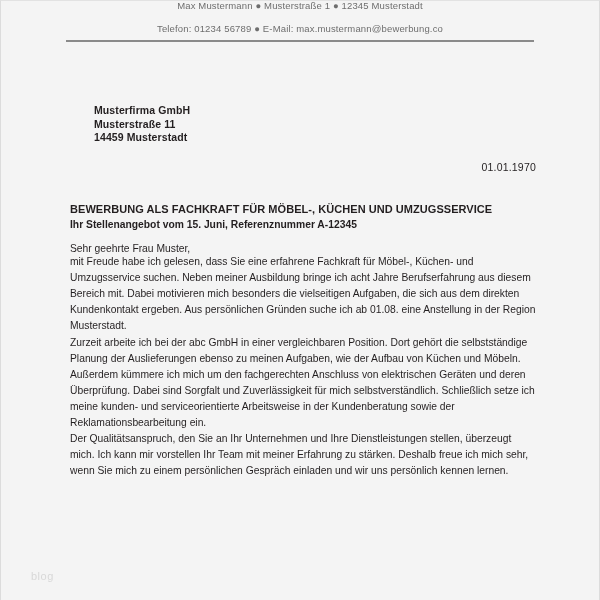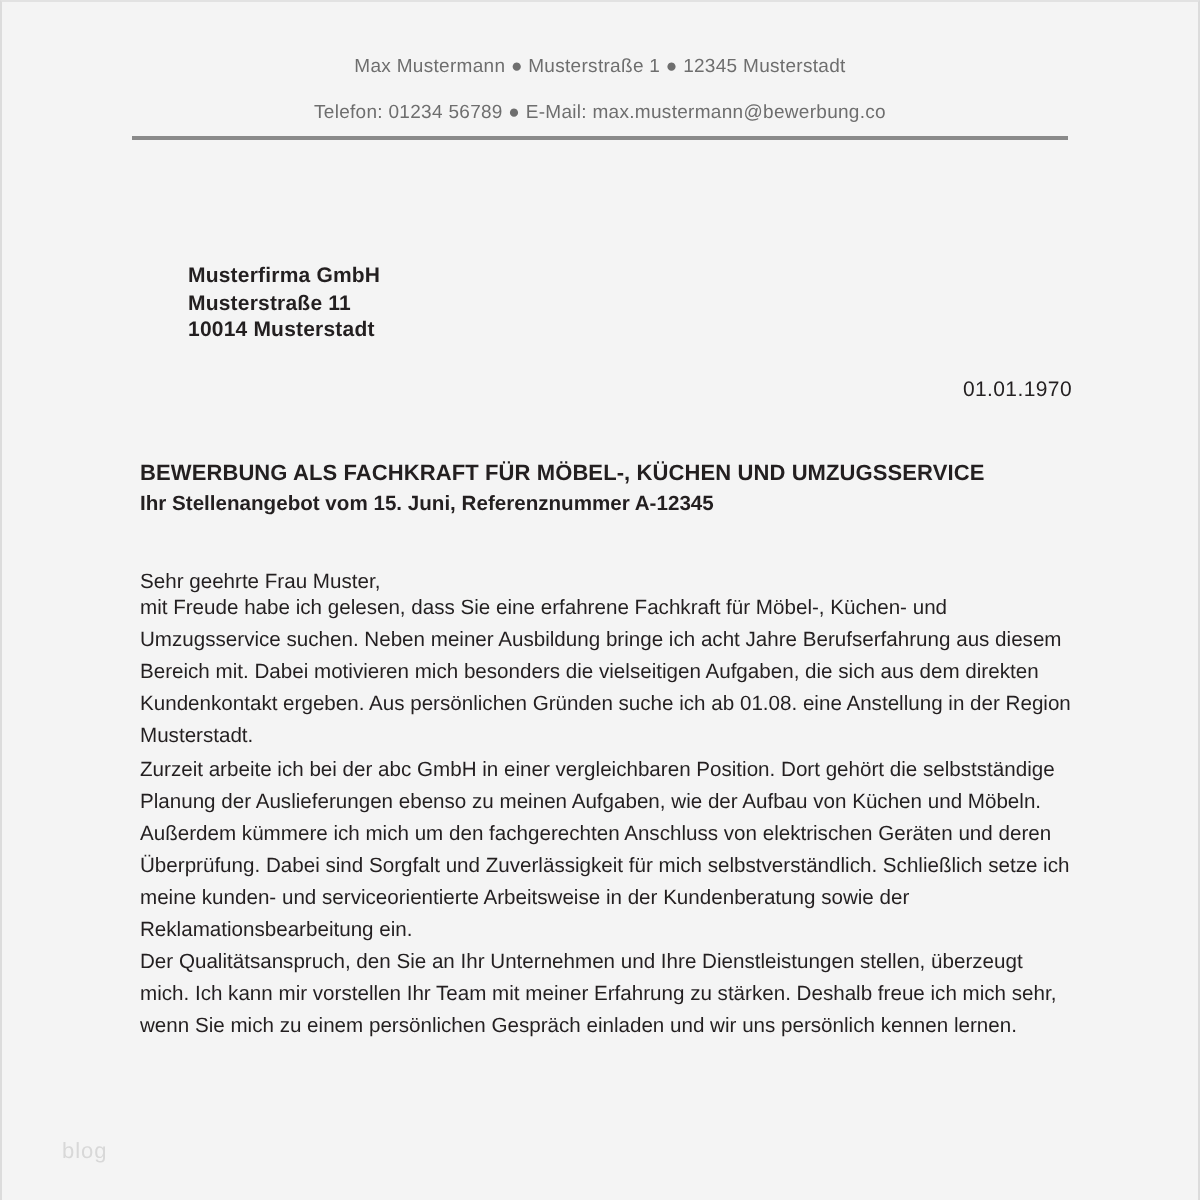--- a/index.html
+++ b/index.html
@@ -21,21 +21,20 @@
     background: #f4f4f4;
     box-sizing: border-box;
     border-left: 1px solid #dcdcdc;
     border-right: 1px solid #dcdcdc;
     border-top: 1px solid #e2e2e2;
     overflow: hidden;
   }
 
   
   .letterhead {
-    padding-top: 28px;
     text-align: center;
     color: #6e6e6e;
     font-size: 9.5px;
     letter-spacing: 0.15px;
   }
   .letterhead-line {
     line-height: 1.0;
     white-space: nowrap;
   }
   .letterhead-line.first { margin-bottom: 13px; }
@@ -77,21 +76,21 @@
     letter-spacing: 0.05px;
   }
   .subject-ref {
     margin-top: 3px;
     font-size: 10.3px;
     font-weight: bold;
     line-height: 1.25;
   }
 
   .salutation {
-    margin-top: 26px;
+    margin-top: 11px;
     font-size: 10.3px;
   }
 
   .para {
     font-size: 10.3px;
     line-height: 1.56;
     text-align: left;
   }
 
   
@@ -115,21 +114,21 @@
     <div class="letterhead-line">Telefon: 01234 56789 ● E-Mail: max.mustermann@bewerbung.co</div>
   </div>
 
   <div class="rule"></div>
 
   <div class="content">
 
     <div class="recipient">
       <div>Musterfirma GmbH</div>
       <div>Musterstraße 11</div>
-      <div>10014 Musterstadt</div>
+      <div>14459 Musterstadt</div>
     </div>
 
     <div class="date">01.01.1970</div>
 
     <div class="subject">BEWERBUNG ALS FACHKRAFT FÜR MÖBEL-, KÜCHEN UND UMZUGSSERVICE</div>
     <div class="subject-ref">Ihr Stellenangebot vom 15. Juni, Referenznummer A-12345</div>
 
     <div class="salutation">Sehr geehrte Frau Muster,</div>
 
     <div class="para">mit Freude habe ich gelesen, dass Sie eine erfahrene Fachkraft für Möbel-, Küchen- und Umzugsservice suchen. Neben meiner Ausbildung bringe ich acht Jahre Berufserfahrung aus diesem Bereich mit. Dabei motivieren mich besonders die vielseitigen Aufgaben, die sich aus dem direkten Kundenkontakt ergeben. Aus persönlichen Gründen suche ich ab 01.08. eine Anstellung in der Region Musterstadt.</div>

